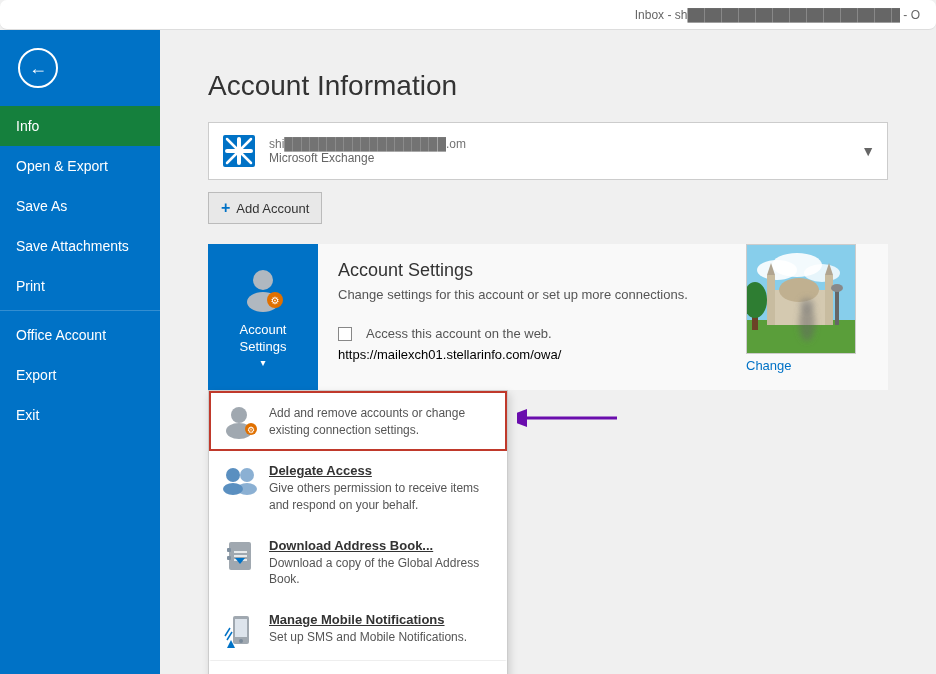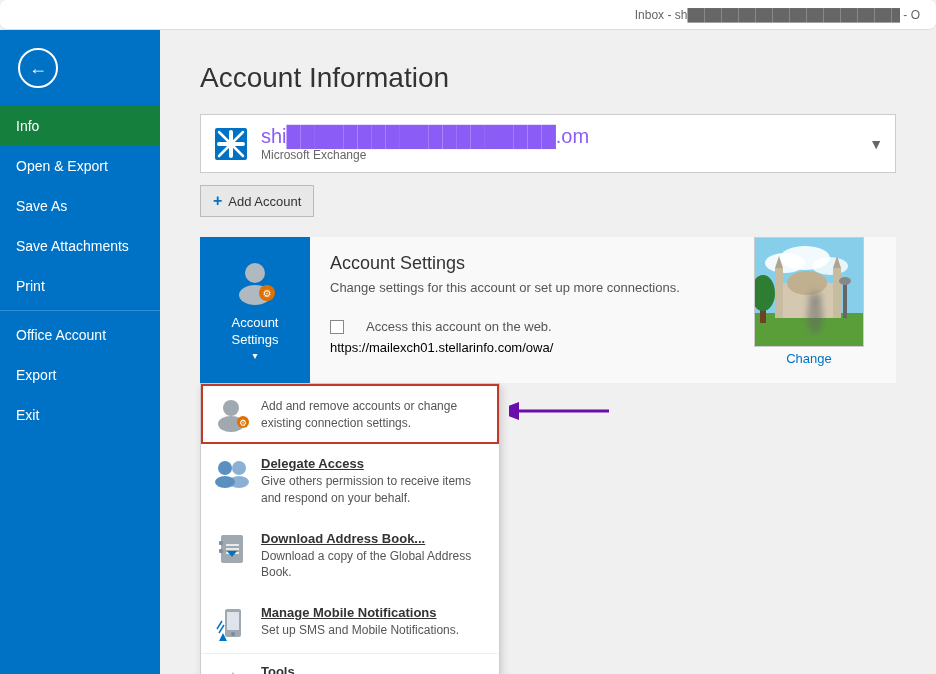--- a/index.html
+++ b/index.html
@@ -88,21 +88,21 @@
       height: 1px;
       background: rgba(255,255,255,0.2);
       margin: 4px 0;
     }
 
     
     .content-area {
       flex: 1;
       background: #f0f0f0;
       overflow: auto;
-      padding: 8px;
+      padding: 16px;
       position: relative;
     }
 
     .content-inner {
       padding: 24px 32px;
     }
 
     .page-title {
       font-size: 28px;
       font-weight: 200;
@@ -133,22 +133,22 @@
     .account-icon svg {
       width: 36px;
       height: 36px;
     }
 
     .account-info {
       flex: 1;
     }
 
     .account-email {
-      font-size: 20px;
-      color: #8b5cf6;
+      font-size: 12px;
+      color: #737373;
     }
 
     .account-type {
       font-size: 12px;
       color: #666;
     }
 
     .dropdown-arrow {
       color: #666;
       font-size: 14px;
@@ -237,21 +237,21 @@
 
     .settings-desc {
       font-size: 13px;
       color: #555;
       margin-bottom: 10px;
     }
 
     .settings-checkbox-row {
       display: flex;
       align-items: center;
-      gap: 22px;
+      gap: 14px;
       margin-bottom: 6px;
       margin-top: 24px;
     }
 
     .settings-checkbox {
       width: 14px;
       height: 14px;
       border: 1px solid #888;
       background: #fff;
     }
@@ -270,21 +270,20 @@
       display: block;
     }
 
     
     .photo-area {
       position: absolute;
       right: 32px;
       top: 0;
       display: flex;
       flex-direction: column;
-      align-items: center;
     }
 
     .photo-placeholder {
       width: 110px;
       height: 110px;
       border: 1px solid #ccc;
       overflow: hidden;
       position: relative;
       background: #7ab8e0;
     }

